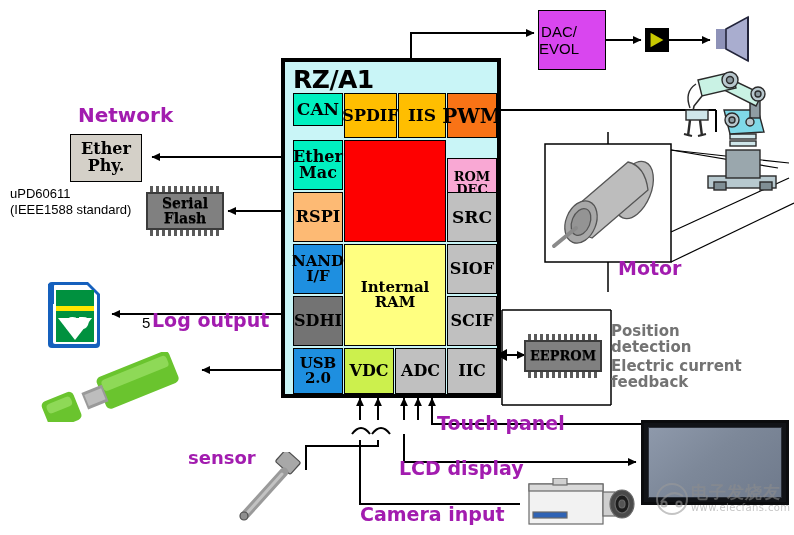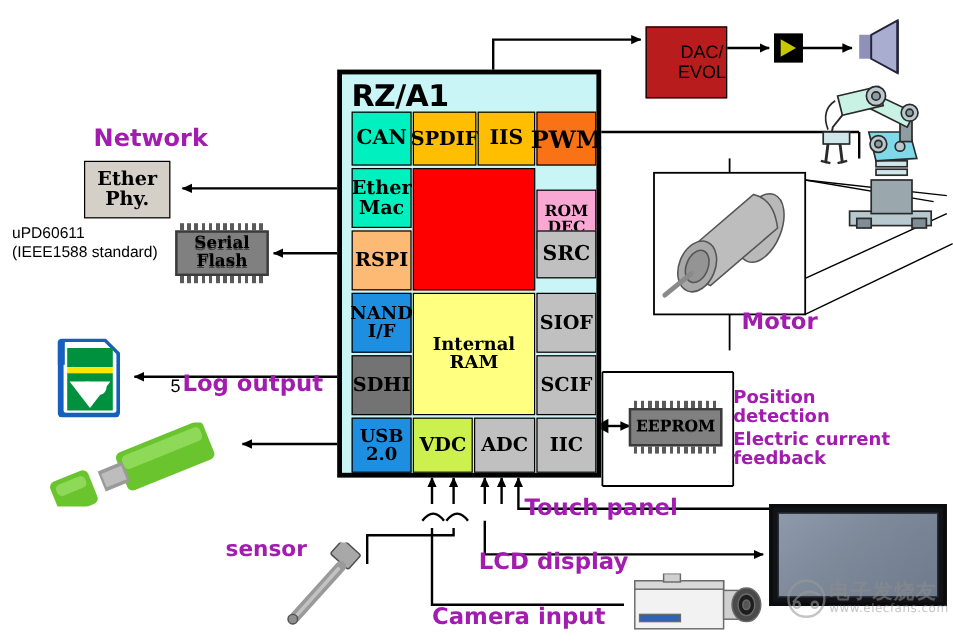--- a/index.html
+++ b/index.html
@@ -18,21 +18,21 @@
 
   
   .redlabel{
     position:absolute;
     color:#a21caf;
     font-weight:bold;
     font-family:"DejaVu Sans", sans-serif;
     white-space:pre;
     line-height:1.08;
   }
-  .redsoft{color:#a21caf;}
+  .redsoft{color:#737373;}
 
   
   #chip{
     position:absolute;
     left:281px;top:58px;width:220px;height:340px;
     background:#c9f5f7;
     border:4px solid #000000;
     box-sizing:border-box;
   }
   #chip-title{
@@ -66,27 +66,26 @@
     text-align:center;
     font-family:"DejaVu Serif", serif;
     font-weight:bold;
     color:#000;
     line-height:1.05;
   }
   .plainbox{
     position:absolute;
     border:1px solid #000;
     box-sizing:border-box;
-    background:#b91c1c;
-    display:flex;align-items:center;justify-content:flex-end;
+    background:#d946ef;
+    display:flex;align-items:center;justify-content:flex-start;
     text-align:center;
     font-family:"Liberation Sans", sans-serif;
     color:#000;
     line-height:1.15;
-    margin-top:12px;
   }
 
   
   .icpkg{position:absolute;}
   .icpkg .body{
     position:absolute;left:0;top:6px;right:0;bottom:6px;
     background:#808080;
     border:2px solid #3b3b3b;
     box-sizing:border-box;
     display:flex;align-items:center;justify-content:center;
@@ -219,21 +218,21 @@
 
       <path d="M352,434 q9,-12 18,0" stroke-width="2"></path>
       <path d="M372,434 q9,-12 18,0" stroke-width="2"></path>
 
     </g>
   </svg>
 
   <div id="chip">
     <div id="chip-title">RZ/A1</div>
 
-    <div class="blk" style="left:8px;top:31px;width:50px;height:45px;font-size:17px;background:#00f0c0;">
+    <div class="blk" style="left:8px;top:31px;width:50px;height:33px;font-size:17px;background:#00f0c0;">
       <span>CAN</span>
       </div>
     <div class="blk" style="left:59px;top:31px;width:53px;height:45px;font-size:16px;background:#ffbe00;">
       <span>SPDIF</span>
       </div>
     <div class="blk" style="left:113px;top:31px;width:48px;height:45px;font-size:17px;background:#ffbe00;">
       <span>IIS</span>
       </div>
     <div class="blk" style="left:162px;top:31px;width:50px;height:45px;font-size:20px;background:#f97316;">
       <span>PWM</span>
@@ -247,21 +246,21 @@
       <span></span>
       </div>
     <div class="blk" style="left:162px;top:78px;width:50px;height:50px;font-size:13px;background:#f9a8d4;margin-top:18px;">
       <span>ROM
 DEC</span>
       </div>
 
     <div class="blk" style="left:8px;top:130px;width:50px;height:50px;font-size:16px;background:#fdba74;">
       <span>RSPI</span>
       </div>
-    <div class="blk" style="left:162px;top:130px;width:50px;height:40px;font-size:17px;background:#c0c0c0;">
+    <div class="blk" style="left:162px;top:130px;width:50px;height:50px;font-size:17px;background:#c0c0c0;">
       <span>SRC</span>
       </div>
 
     <div class="blk" style="left:8px;top:182px;width:50px;height:50px;font-size:15px;background:#1e8fe0;">
       <span>NAND
 I/F</span>
       </div>
     <div class="blk" style="left:59px;top:182px;width:102px;height:102px;font-size:15px;background:#ffff80;">
       <span>Internal
 RAM</span>

